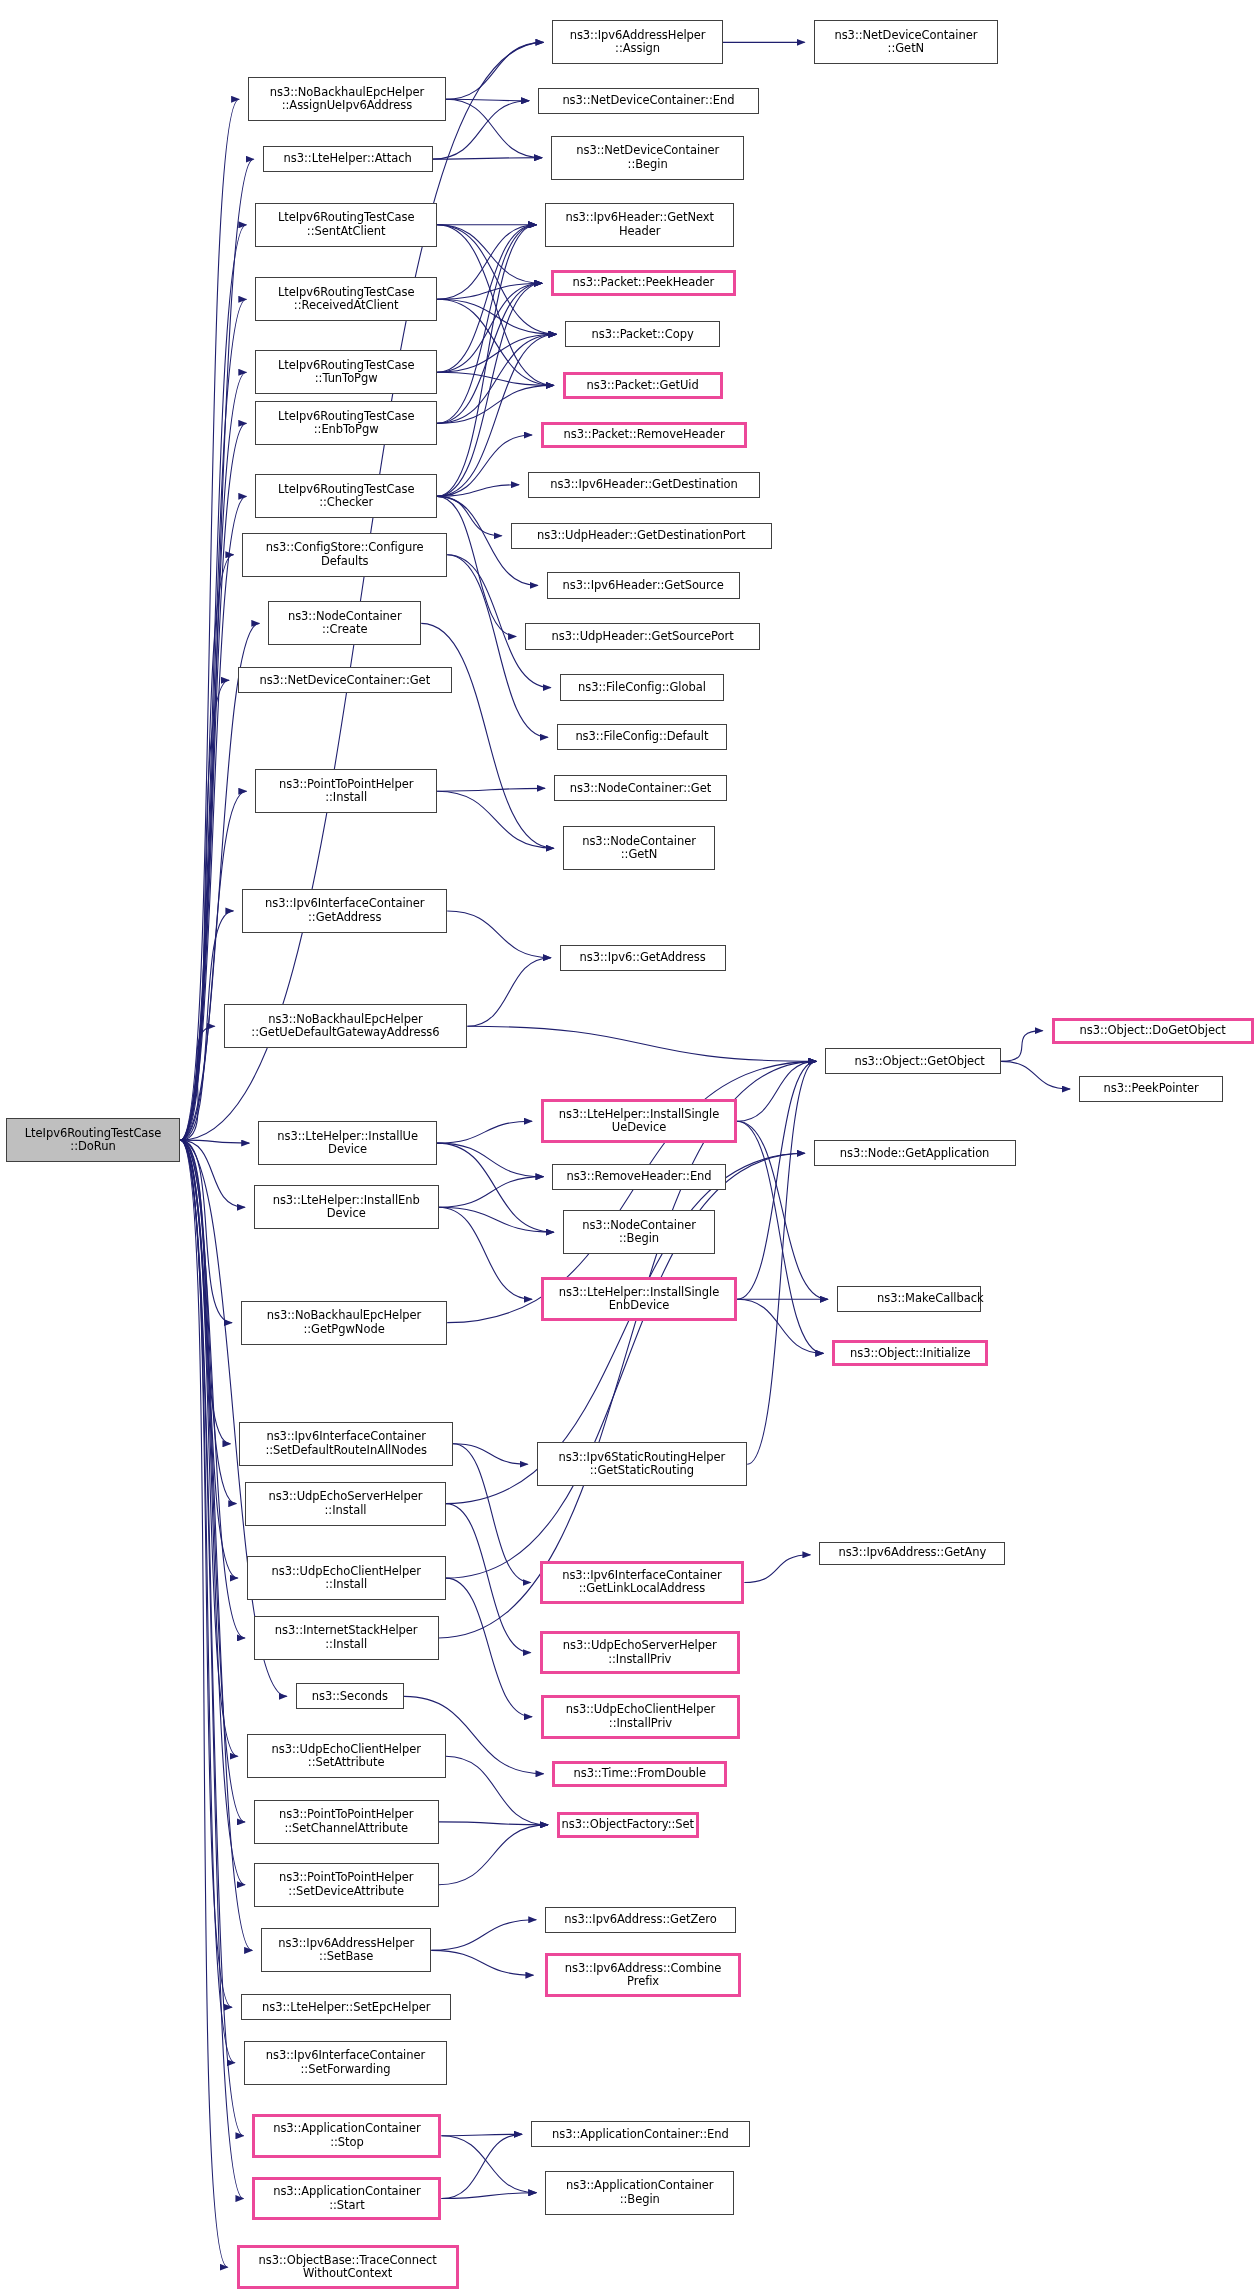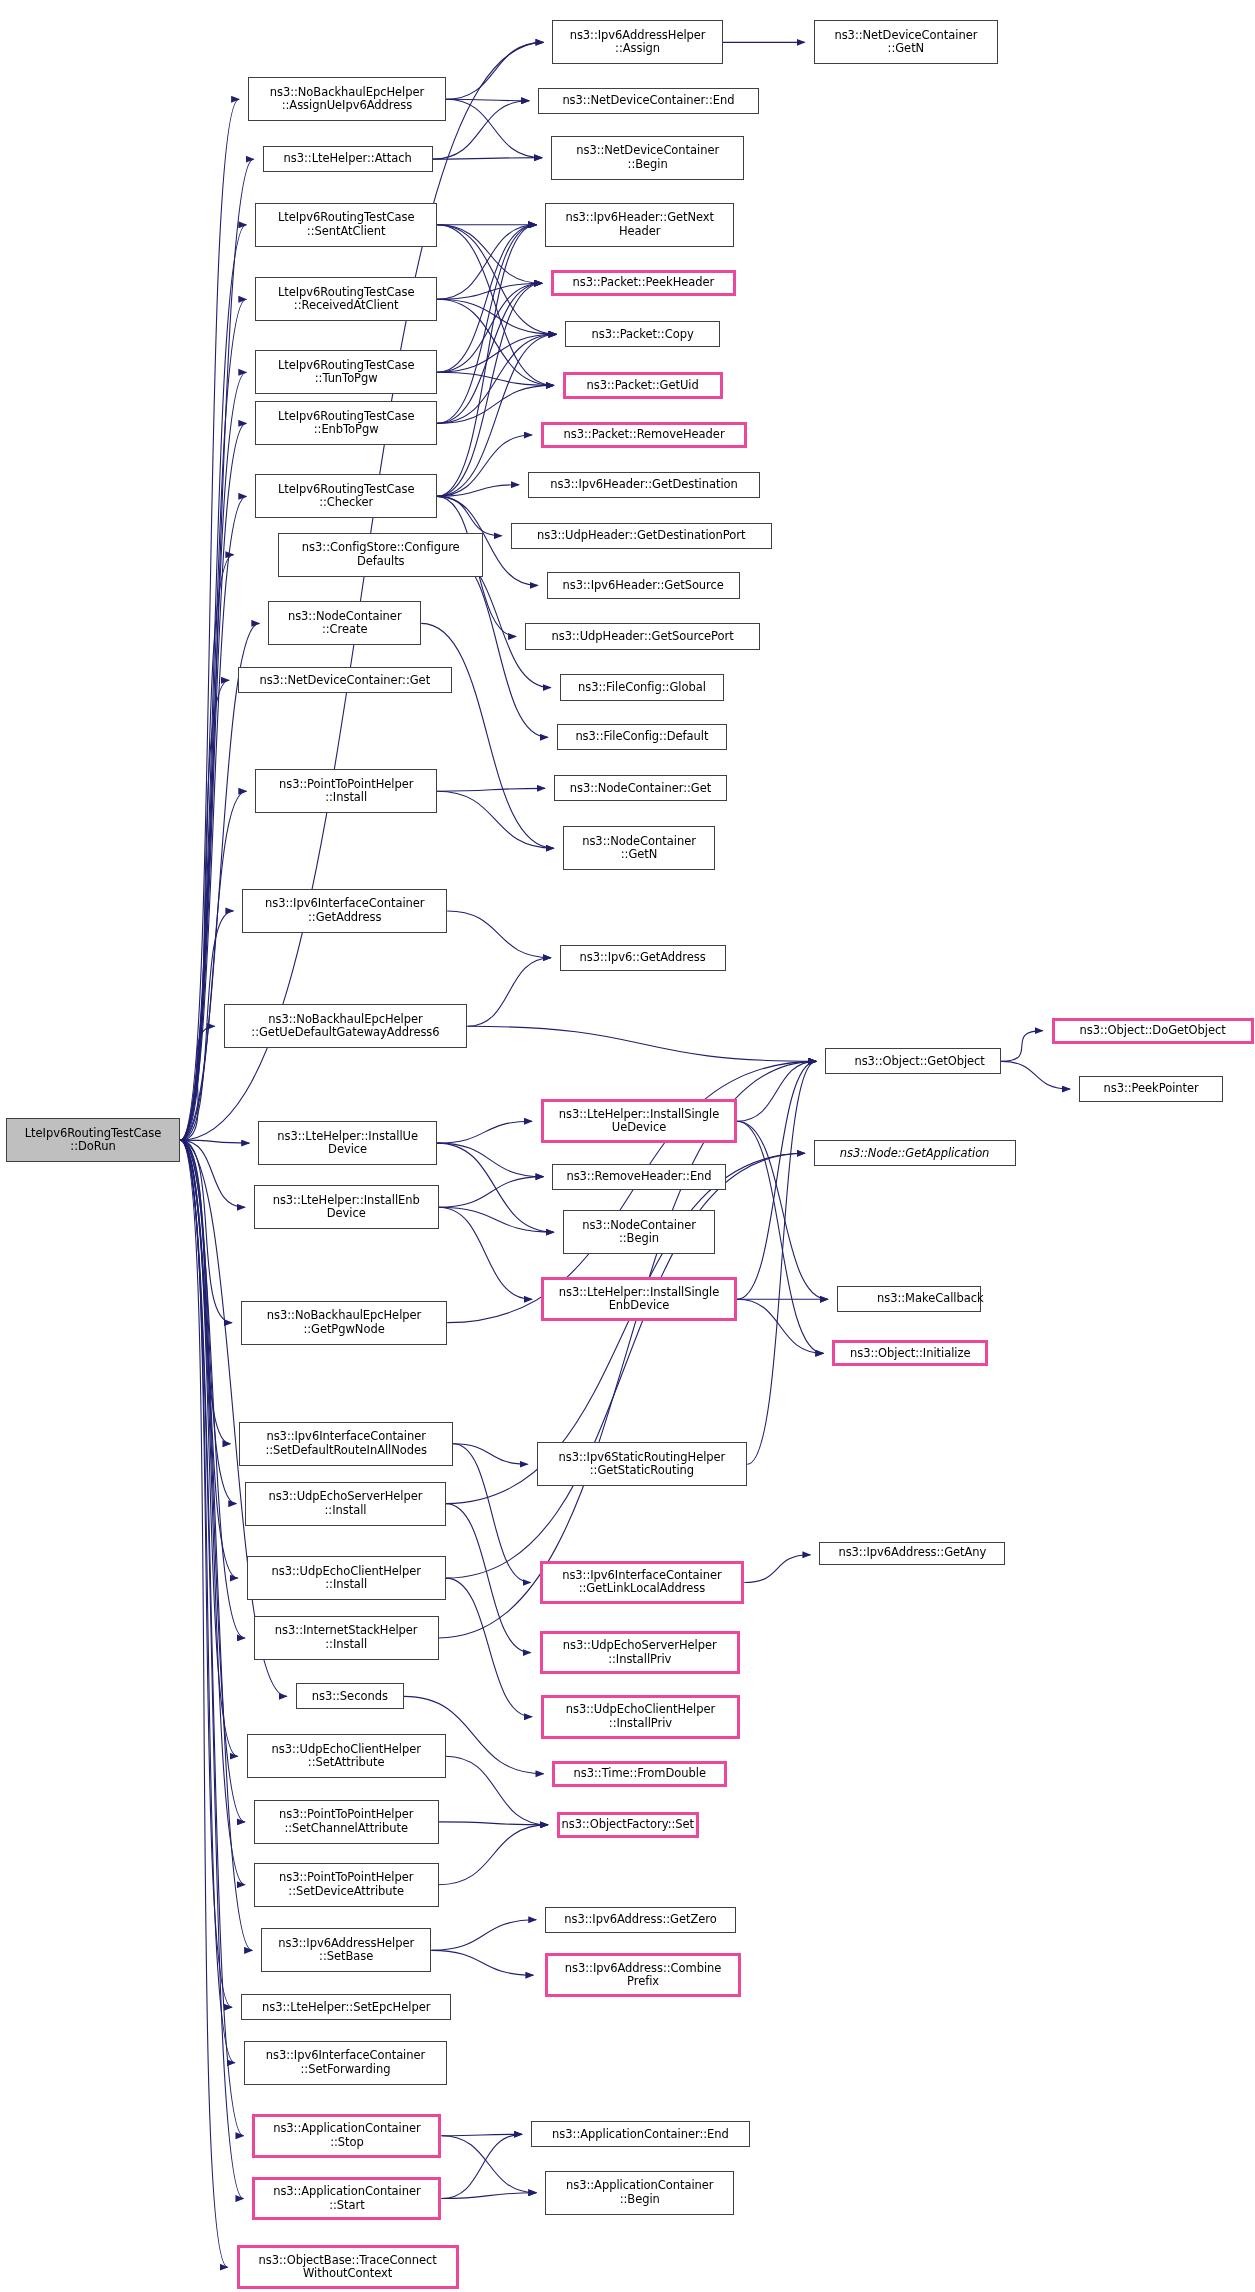--- a/index.html
+++ b/index.html
@@ -174,21 +174,21 @@
       <div class="node" style="left: 255.328px; top: 202.922px; width: 181.759px; height: 43.7962px;">LteIpv6RoutingTestCase
 ::SentAtClient</div>
       <div class="node" style="left: 255.328px; top: 277.376px; width: 181.759px; height: 43.7962px;">LteIpv6RoutingTestCase
 ::ReceivedAtClient</div>
       <div class="node" style="left: 255.328px; top: 350.369px; width: 181.759px; height: 43.7962px;">LteIpv6RoutingTestCase
 ::TunToPgw</div>
       <div class="node" style="left: 255.328px; top: 401.465px; width: 181.759px; height: 43.7962px;">LteIpv6RoutingTestCase
 ::EnbToPgw</div>
       <div class="node" style="left: 255.328px; top: 474.459px; width: 181.759px; height: 43.7962px;">LteIpv6RoutingTestCase
 ::Checker</div>
-      <div class="node" style="left: 242.345px; top: 532.854px; width: 204.839px; height: 43.7962px; margin-left: 36px;">ns3::ConfigStore::Configure
+      <div class="node" style="left: 242.345px; top: 532.854px; width: 204.839px; height: 43.7962px;">ns3::ConfigStore::Configure
 Defaults</div>
       <div class="node" style="left: 268.31px; top: 601.468px; width: 152.908px; height: 43.7962px;">ns3::NodeContainer
 ::Create</div>
       <div class="node" style="left: 238.017px; top: 667.162px; width: 213.494px; height: 26.2777px;">ns3::NetDeviceContainer::Get</div>
       <div class="node" style="left: 255.328px; top: 769.353px; width: 181.759px; height: 43.7962px;">ns3::PointToPointHelper
 ::Install</div>
       <div class="node" style="left: 242.345px; top: 889.062px; width: 204.839px; height: 43.7962px;">ns3::Ipv6InterfaceContainer
 ::GetAddress</div>
       <div class="node" style="left: 223.592px; top: 1004.39px; width: 243.787px; height: 43.7962px;">ns3::NoBackhaulEpcHelper
 ::GetUeDefaultGatewayAddress6</div>
@@ -264,20 +264,20 @@
       <div class="node red" style="left: 556.816px; top: 1811.7px; width: 142px; height: 26.2777px;">ns3::ObjectFactory::Set</div>
       <div class="node" style="left: 545.276px; top: 1906.59px; width: 190.414px; height: 26.2777px;">ns3::Ipv6Address::GetZero</div>
       <div class="node red" style="left: 545px; top: 1953.31px; width: 196.184px; height: 43.7962px;">ns3::Ipv6Address::Combine
 Prefix</div>
       <div class="node" style="left: 530.851px; top: 2121.19px; width: 219.264px; height: 26.2777px;">ns3::ApplicationContainer::End</div>
       <div class="node" style="left: 545.276px; top: 2170.83px; width: 188.971px; height: 43.7962px;">ns3::ApplicationContainer
 ::Begin</div>
       <div class="node" style="left: 813.586px; top: 20.4382px; width: 184.644px; height: 43.7962px;">ns3::NetDeviceContainer
 ::GetN</div>
       <div class="node" style="left: 825.126px; top: 1048.19px; width: 175.989px; height: 26.2777px; padding-left: 16px;">ns3::Object::GetObject</div>
-      <div class="node" style="left: 813.586px; top: 1140.16px; width: 201.954px; height: 26.2777px; font-style: italic;">ns3::Node::GetApplication</div>
+      <div class="node" style="left: 813.586px; top: 1140.16px; width: 201.954px; height: 26.2777px;">ns3::Node::GetApplication</div>
       <div class="node" style="left: 836.667px; top: 1286.15px; width: 144.253px; height: 26.2777px; padding-left: 46px;">ns3::MakeCallback</div>
       <div class="node red" style="left: 832.339px; top: 1340.16px; width: 155.793px; height: 26.2777px;">ns3::Object::Initialize</div>
       <div class="node" style="left: 819.356px; top: 1541.63px; width: 186.086px; height: 23px;">ns3::Ipv6Address::GetAny</div>
       <div class="node red" style="left: 1051.6px; top: 1017.53px; width: 201.954px; height: 26.2777px;">ns3::Object::DoGetObject</div>
       <div class="node" style="left: 1079.01px; top: 1075.93px; width: 144.253px; height: 26.2777px;">ns3::PeekPointer</div>
     </div>
 </div>
 
 </body></html>

